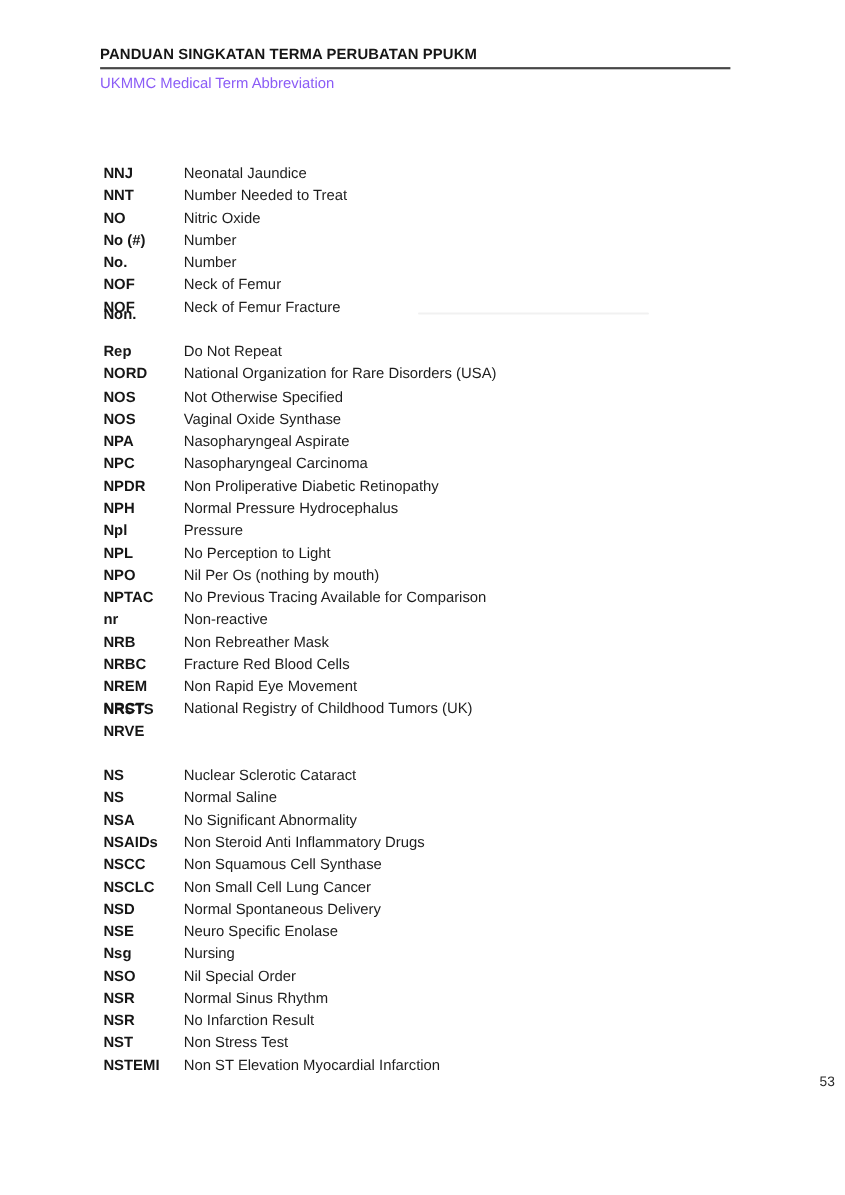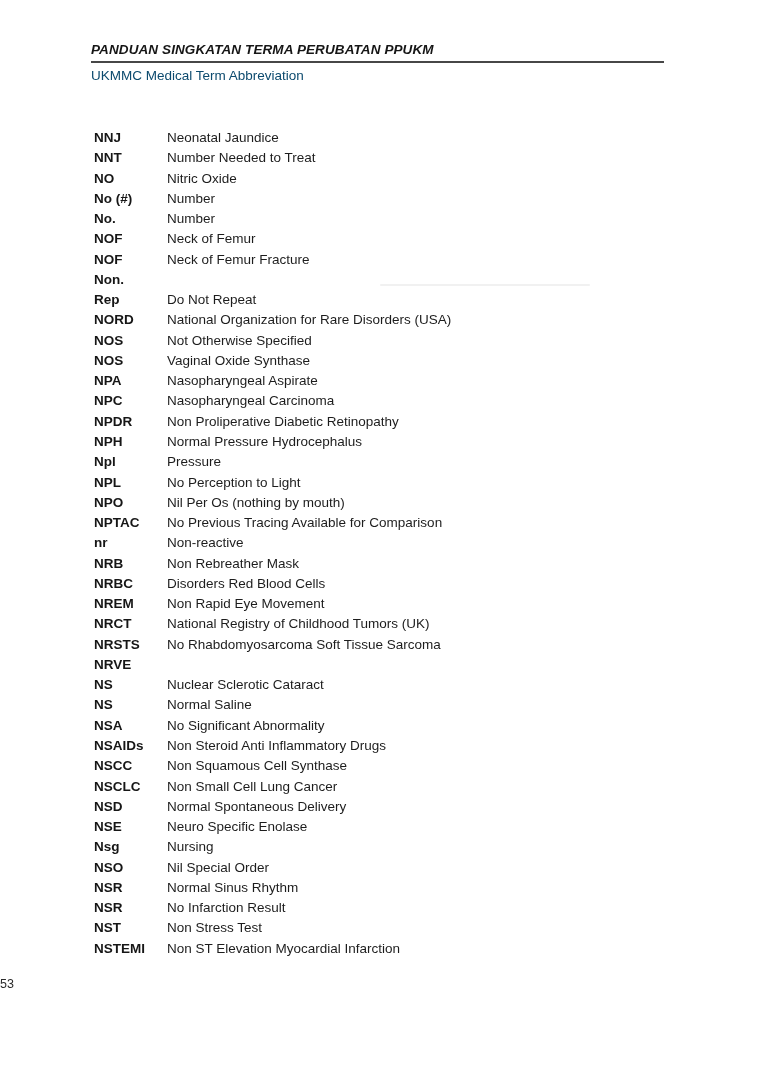--- a/index.html
+++ b/index.html
@@ -22,33 +22,32 @@
     top: 41px;
     width: 575px;
   }
   .doc-title {
     font-size: 13.5px;
     font-weight: 700;
     line-height: 17px;
     letter-spacing: 0.1px;
     color: #161616;
     white-space: nowrap;
-    font-style: italic;
   }
   .header-rule {
     height: 0;
     border-bottom: 2px solid #474747;
     margin-top: 3px;
     width: 573px;
   }
   .doc-subtitle {
     font-size: 13.5px;
     line-height: 17px;
     margin-top: 4px;
-    color: #0c4a6e;
+    color: #8b5cf6;
     white-space: nowrap;
   }
   .abbr-list {
     position: absolute;
     left: 94px;
     top: 128px;
     width: 580px;
   }
   .abbr-row {
     display: flex;
@@ -60,27 +59,28 @@
   .abbr-term {
     flex: 0 0 73px;
     width: 73px;
     font-weight: 700;
     color: #161616;
     white-space: nowrap;
   }
   .abbr-meaning {
     color: #1d1d1d;
     white-space: nowrap;
+    margin-top: 20px;
   }
   .page-footer {
     position: absolute;
     left: 0;
     top: 974px;
     width: 759px;
-    text-align: left;
+    text-align: right;
   }
   .page-number {
     font-size: 12.5px;
     color: #2a2a2a;
   }
   .scan-artifact {
     position: absolute;
     background: #f1f1f1;
     height: 2px;
     border-radius: 1px;
@@ -203,36 +203,35 @@
     <span class="abbr-meaning">Non-reactive</span>
   </div>
 
   <div class="abbr-row">
     <span class="abbr-term">NRB</span>
     <span class="abbr-meaning">Non Rebreather Mask</span>
   </div>
 
   <div class="abbr-row">
     <span class="abbr-term">NRBC</span>
-    <span class="abbr-meaning">Disorders Red Blood Cells</span>
+    <span class="abbr-meaning">Fracture Red Blood Cells</span>
   </div>
 
   <div class="abbr-row">
     <span class="abbr-term">NREM</span>
     <span class="abbr-meaning">Non Rapid Eye Movement</span>
   </div>
 
   <div class="abbr-row">
     <span class="abbr-term">NRCT</span>
     <span class="abbr-meaning">National Registry of Childhood Tumors (UK)</span>
   </div>
 
   <div class="abbr-row">
     <span class="abbr-term">NRSTS</span>
-    <span class="abbr-meaning">No Rhabdomyosarcoma Soft Tissue Sarcoma</span>
   </div>
 
   <div class="abbr-row">
     <span class="abbr-term">NRVE</span>
   </div>
 
   <div class="abbr-row">
     <span class="abbr-term">NS</span>
     <span class="abbr-meaning">Nuclear Sclerotic Cataract</span>
   </div>

